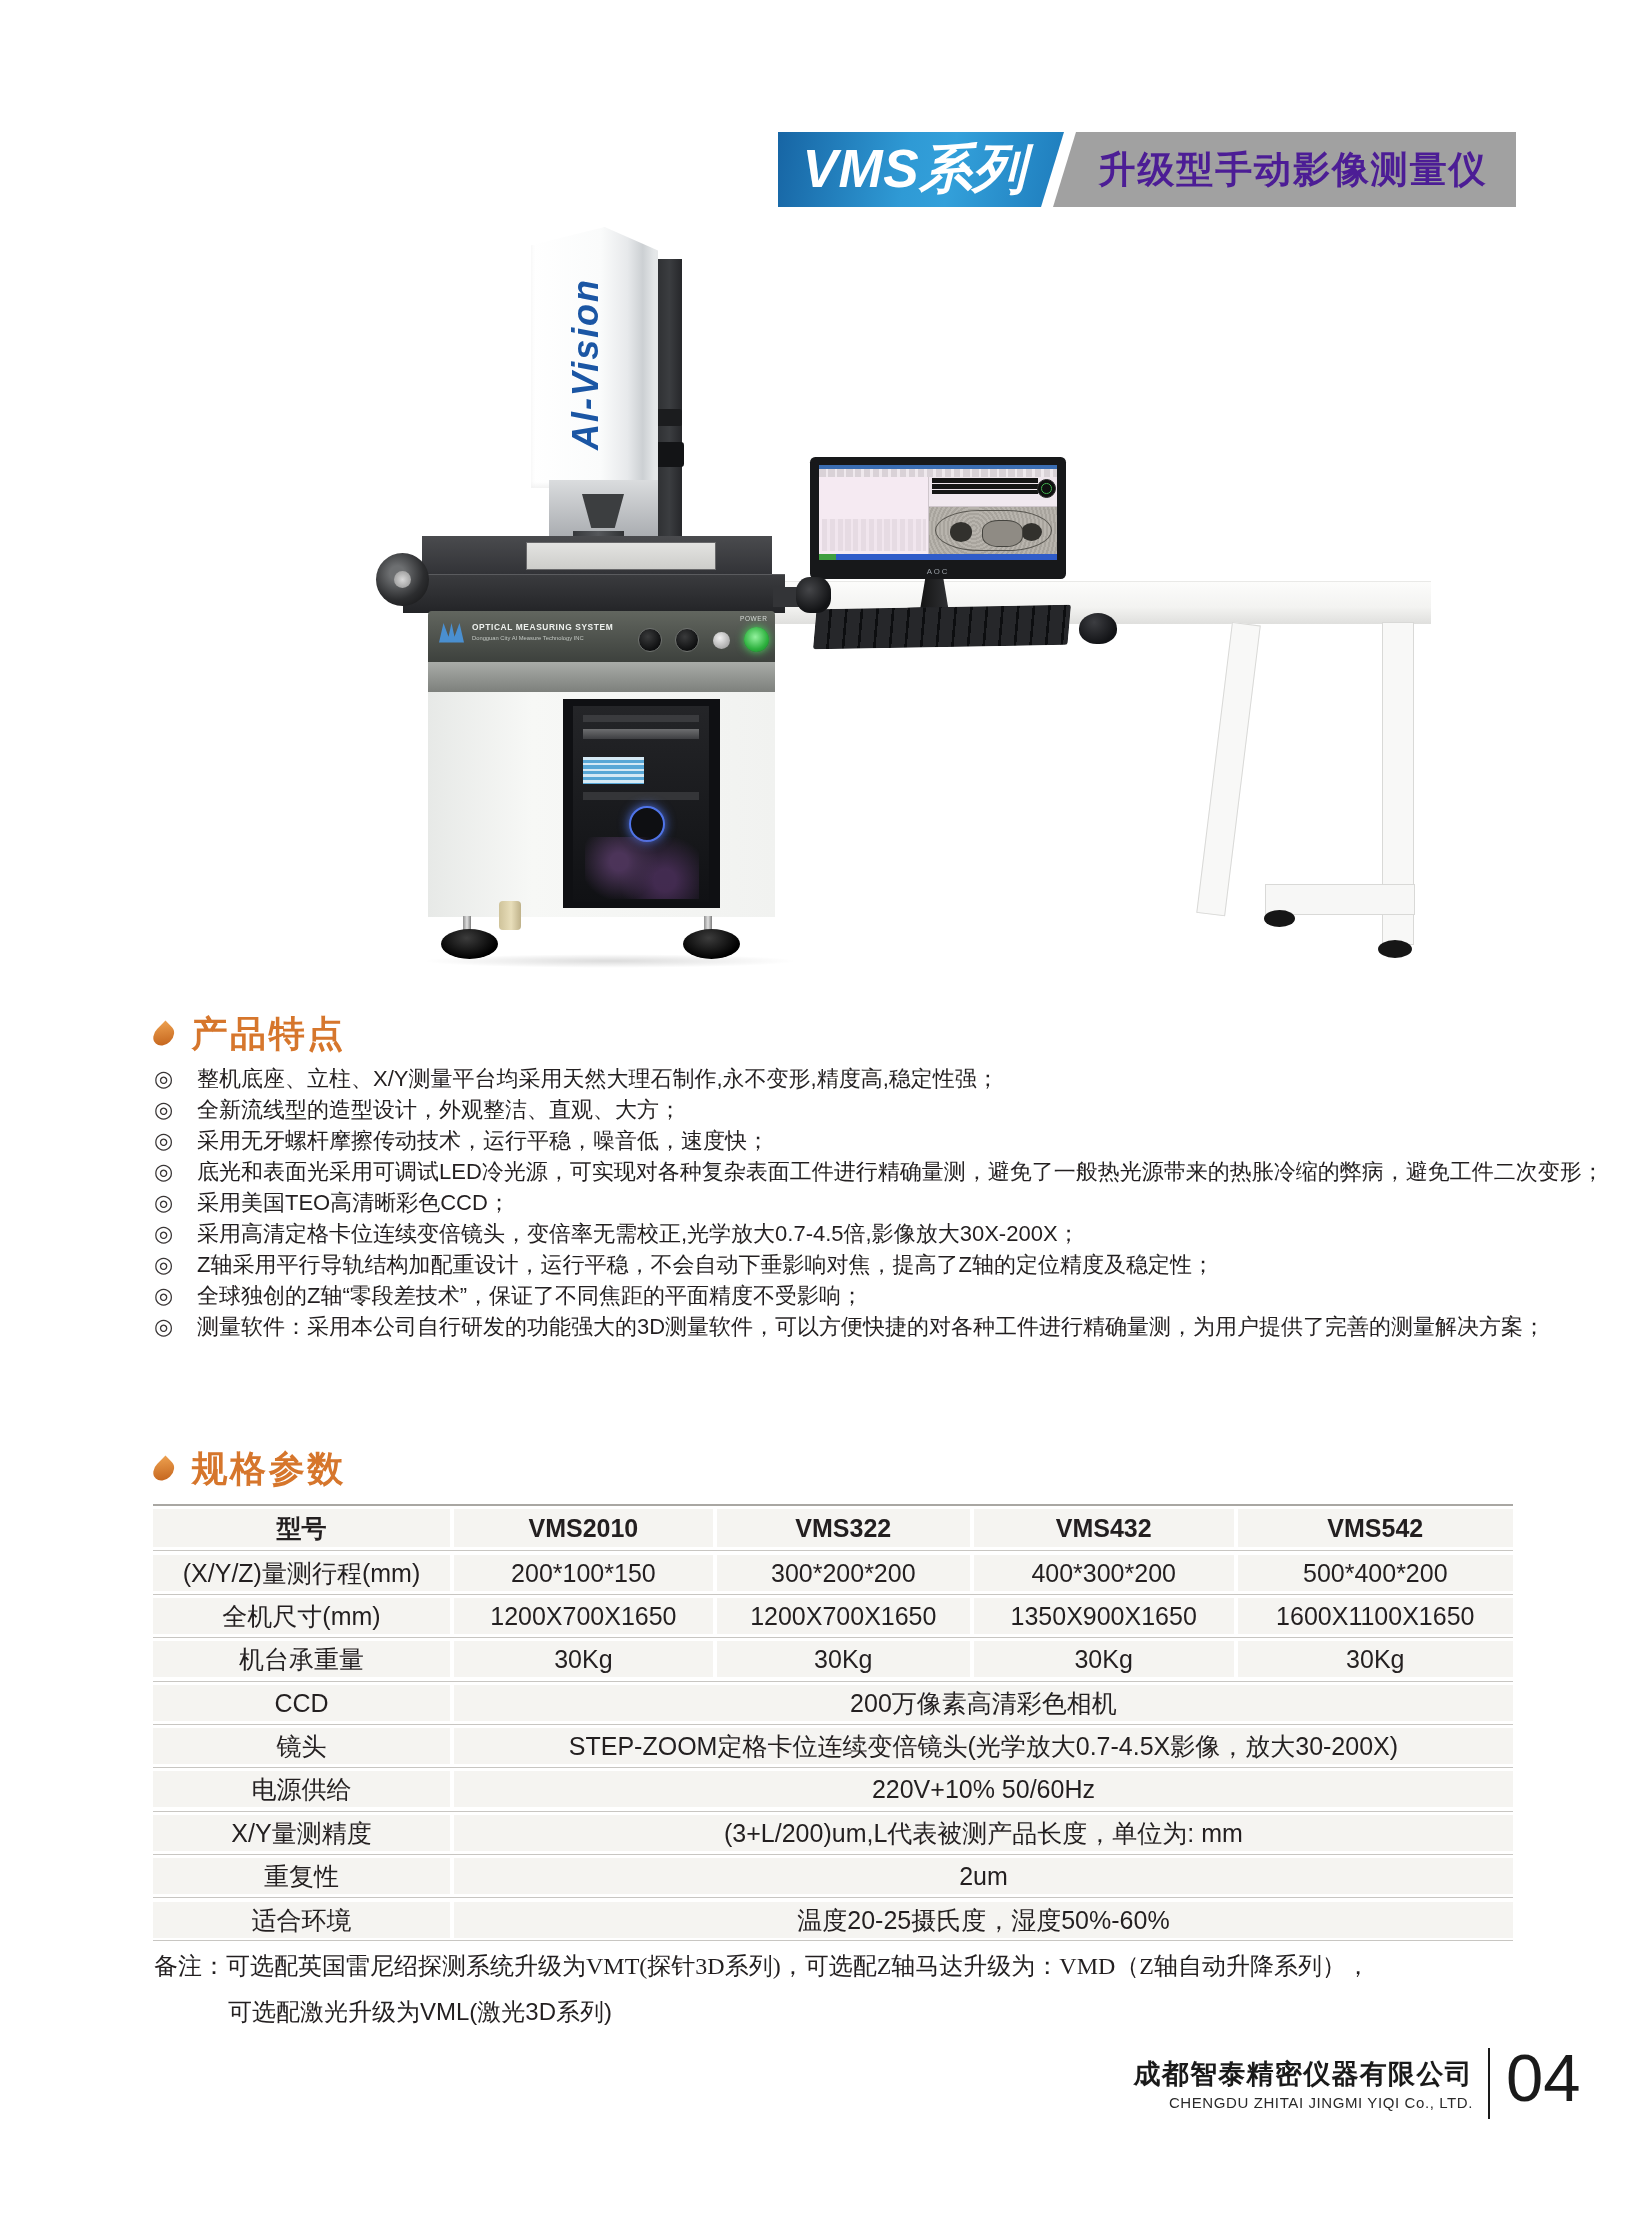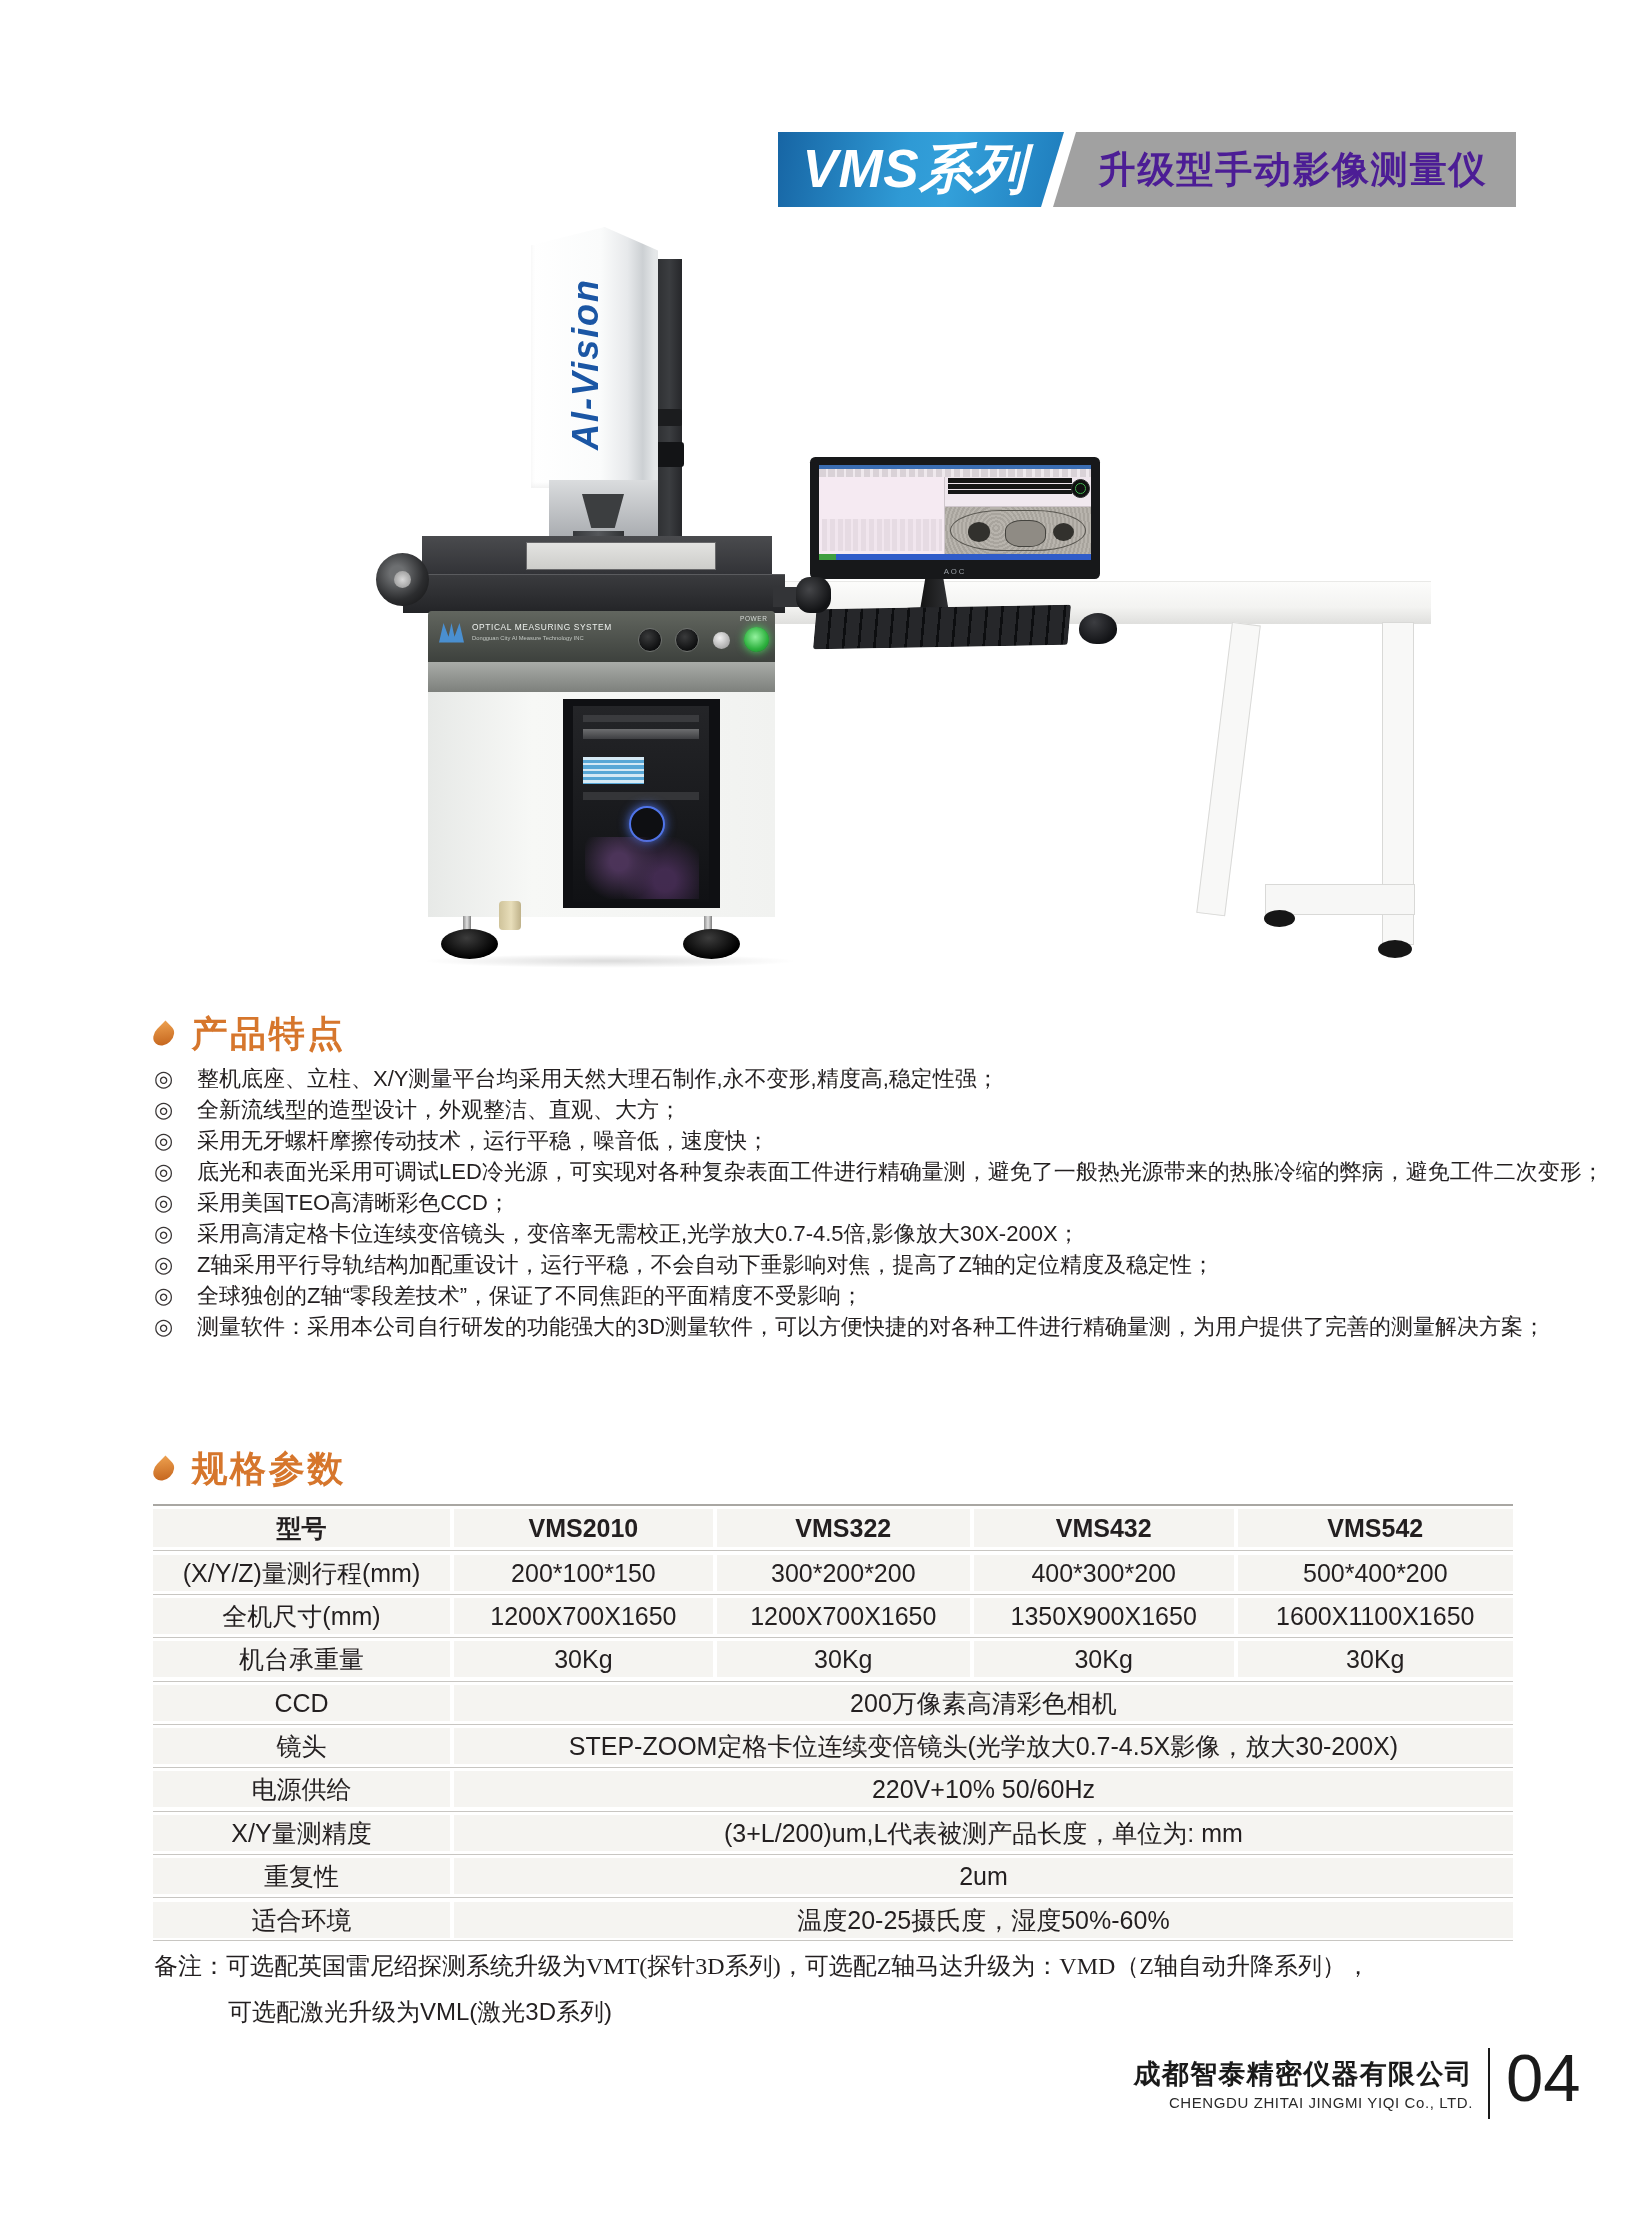--- a/index.html
+++ b/index.html
@@ -31,21 +31,21 @@
   .desk-top{left:414px; top:367px; width:692px; height:42px;
     background:linear-gradient(180deg,#fcfcfb 0%,#f3f3f1 60%,#dfdfdd 100%);
     border-top:1.3px solid #e9e9e7; z-index:1;}
   .desk-leg-outer{left:1057px; top:408px; width:30px; height:321px; background:#f8f8f7; border:1.3px solid #d9d9d7; z-index:1;}
   .desk-leg-inner{left:907px; top:408px; width:27px; height:291px; background:#f8f8f7; border:1.3px solid #d9d9d7;
     transform:rotate(7deg); transform-origin:top left; z-index:1;}
   .desk-bar{left:940px; top:670px; width:148px; height:28.6px; background:#f7f7f6; border:1.3px solid #d9d9d7; z-index:1;}
   .desk-foot{background:#161616; border-radius:50%; z-index:2;}
 
   
-  .mon{left:485px; top:243px; width:290px; height:122px; background:#17181a; border-radius:5.2px; z-index:4;}
+  .mon{left:485px; top:243px; width:256px; height:122px; background:#17181a; border-radius:5.2px; z-index:4;}
   .m-screen{position:absolute; left:9px; top:7.8px; right:9px; height:95px; background:#f4e9f1; overflow:hidden;}
   .scr-title{height:3.9px; background:#3a6db3;}
   .scr-tool{height:8.4px; background:repeating-linear-gradient(90deg,#d9d2d7 0 6.5px,#efe9ed 6.5px 9px);}
   .scr-body{position:absolute; left:0; right:0; top:12.3px; bottom:5.8px; display:flex;}
   .scr-left{width:46%; background:#f5eaf2; border-right:1.3px solid #cfc6cc; position:relative;}
   .scr-left-grid{position:absolute; left:2.6px; right:2.6px; bottom:2.6px; height:42%;
     background:repeating-linear-gradient(90deg,#e6dbe3 0 5.2px,#f1e6ee 5.2px 7.8px),linear-gradient(#eee3ea,#eee3ea);}
   .scr-right{flex:1; display:flex; flex-direction:column;}
   .scr-readout{height:22px; background:#efe6ed; position:relative; padding:1.3px 19.5px 0 2.6px;}
   .ro-bar{height:4.5px; background:#151515; margin-bottom:1.3px; position:relative;}
@@ -95,21 +95,21 @@
   .stage-bot{left:78px; top:360px; width:382px; height:38px; background:linear-gradient(180deg,#3a3b3e,#232427); border-top:1.9px solid #5a5b5e; z-index:6;}
   .wheel{left:51px; top:339px; width:53px; height:53px; border-radius:50%;
     background:radial-gradient(circle at 40% 38%,#6d6f71 0 16%,#2c2d2f 58%,#0f0f10); z-index:7;}
   .wheel-hub{left:69px; top:357px; width:17px; height:17px; border-radius:50%; background:radial-gradient(circle,#d8d8d8,#8e8e8e); z-index:8;}
   .knob-shaft{left:448px; top:373px; width:27px; height:19.5px; background:#333437; z-index:6;}
   .knob-big{left:471px; top:363px; width:35px; height:36px; border-radius:40%;
     background:radial-gradient(circle at 38% 35%,#454649,#121315 70%); z-index:7;}
   .panel{left:103px; top:397px; width:347px; height:51px; background:linear-gradient(180deg,#62665f,#3d413d); border-radius:3.9px 3.9px 0 0; z-index:6;}
   .panel-logo{left:114px; top:409px; width:25px; height:19.5px; background:#4a8fd0;
     clip-path:polygon(0 100%,18% 0,38% 70%,50% 0,62% 70%,82% 0,100% 100%); z-index:7;}
-  .panel-title{left:147px; top:408px; font-size:8.4px; font-weight:normal; color:#eef1ee; letter-spacing:0.6px; z-index:7;}
+  .panel-title{left:147px; top:408px; font-size:8.4px; font-weight:bold; color:#eef1ee; letter-spacing:0.6px; z-index:7;}
   .panel-sub{left:147px; top:421px; font-size:5.8px; color:#c3c8c3; z-index:7;}
   .pknob{border-radius:50%; z-index:7; background:radial-gradient(circle at 40% 35%,#3a3b3c,#0e0f10 70%); border:1.3px solid #6f726f;}
   .pk1{left:313px; top:414px; width:22px; height:22px;}
   .pk2{left:350px; top:414px; width:22px; height:22px;}
   .pk-silver{left:388px; top:418px; width:17px; height:17px; border-radius:50%;
     background:radial-gradient(circle at 40% 35%,#f0f0f0,#8f8f8f); z-index:7;}
   .pk-green{left:419px; top:413px; width:25px; height:25px; border-radius:50%;
     background:radial-gradient(circle at 45% 40%,#93f29e,#2db13e 60%,#157a28);
     box-shadow:0 0 9px #4cd45f; z-index:7;}
   .power-label{left:415px; top:401px; font-size:6.5px; color:#d6dad6; letter-spacing:0.6px; z-index:7;}

